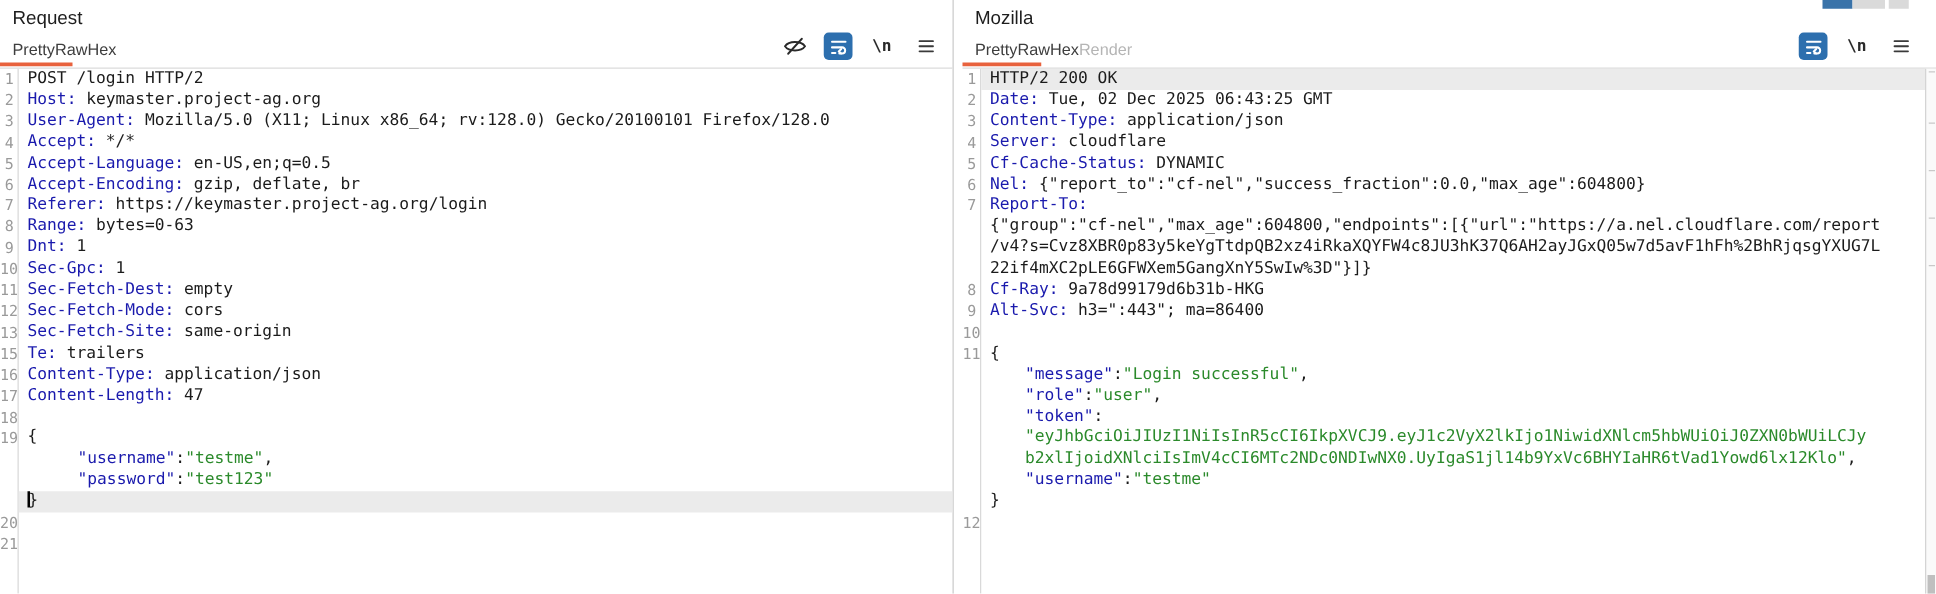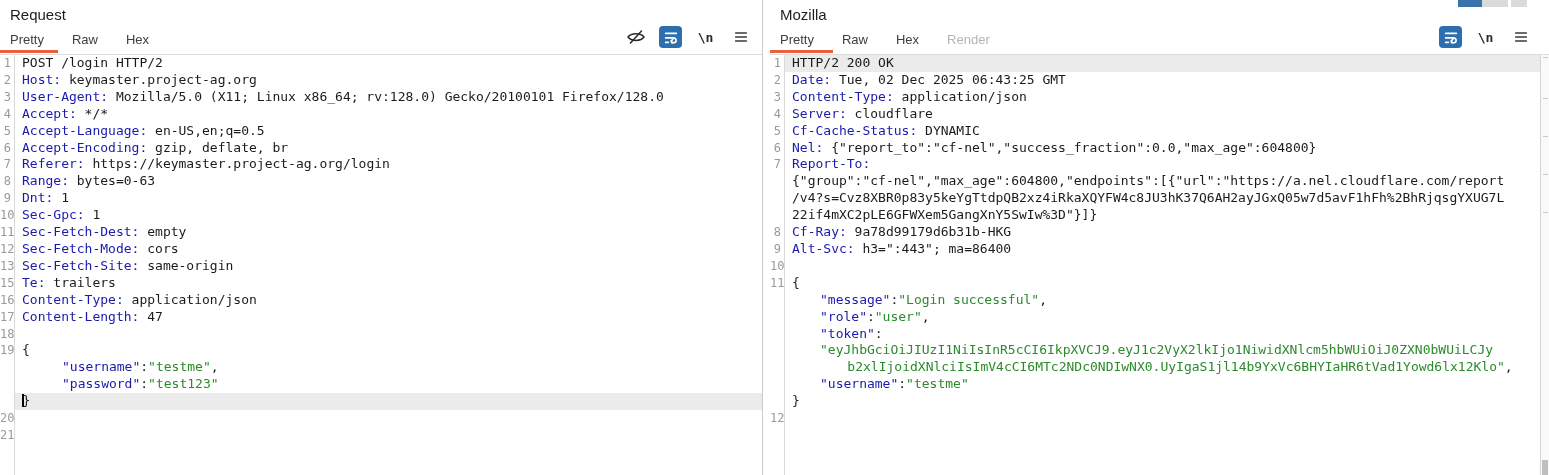--- a/index.html
+++ b/index.html
@@ -3,21 +3,21 @@
 <meta charset="utf-8">
 <style>
   *{margin:0;padding:0;box-sizing:border-box}
   html,body{overflow:hidden}
   body{width:1549px;height:475px;position:relative;background:#fff;font-family:"Liberation Sans",sans-serif}
   .pane{position:absolute;top:0;bottom:0;background:#fff}
   .pane.request{left:0;width:763px;border-right:1px solid #cbcbcb}
   .pane.response{left:770px;width:779px}
   .pane-header{position:relative;height:55px;border-bottom:1px solid #dcdcdc}
   .pane-title{position:absolute;left:10px;top:6px;font-size:15px;font-weight:normal;color:#1d1d1d}
-  .tabs{position:absolute;left:10px;top:32px;display:flex;gap:28px}
+  .tabs{position:absolute;left:10px;top:32px;display:flex;}
   .tab{font-size:13px;color:#3e3e3e;cursor:default}
   .tab.disabled{color:#b5b5b5}
   .tab-underline{position:absolute;left:0;top:50px;height:3px;background:#e8623d}
   .req-underline{width:58px}
   .res-underline{width:63px}
   .hdr-icons{position:absolute;top:26px;display:flex;align-items:center;gap:12px}
   .request .hdr-icons{right:10px}
   .response .hdr-icons{right:17px}
   .icon-btn{width:23px;height:22px;display:flex;align-items:center;justify-content:center}
   .icon-btn.blue{background:#2d6fae;border-radius:4px}
@@ -281,21 +281,21 @@
         <div class="crow">
           <span class="ln"></span>
           <span class="lc" style="padding-left: 35px;"><span class="sg-k">"token"</span><span class="sg-t">:</span></span>
         </div>
         <div class="crow">
           <span class="ln"></span>
           <span class="lc" style="padding-left: 35px;"><span class="sg-s">"eyJhbGciOiJIUzI1NiIsInR5cCI6IkpXVCJ9.eyJ1c2VyX2lkIjo1NiwidXNlcm5hbWUiOiJ0ZXN0bWUiLCJy</span></span>
         </div>
         <div class="crow">
           <span class="ln"></span>
-          <span class="lc" style="padding-left: 35px; text-align: center;"><span class="sg-s">b2xlIjoidXNlciIsImV4cCI6MTc2NDc0NDIwNX0.UyIgaS1jl14b9YxVc6BHYIaHR6tVad1Yowd6lx12Klo"</span><span class="sg-t">,</span></span>
+          <span class="lc" style="padding-left: 35px;"><span class="sg-s">b2xlIjoidXNlciIsImV4cCI6MTc2NDc0NDIwNX0.UyIgaS1jl14b9YxVc6BHYIaHR6tVad1Yowd6lx12Klo"</span><span class="sg-t">,</span></span>
         </div>
         <div class="crow">
           <span class="ln"></span>
           <span class="lc" style="padding-left: 35px;"><span class="sg-k">"username"</span><span class="sg-t">:</span><span class="sg-s">"testme"</span></span>
         </div>
         <div class="crow">
           <span class="ln"></span>
           <span class="lc"><span class="sg-t">}</span></span>
         </div>
         <div class="crow">

